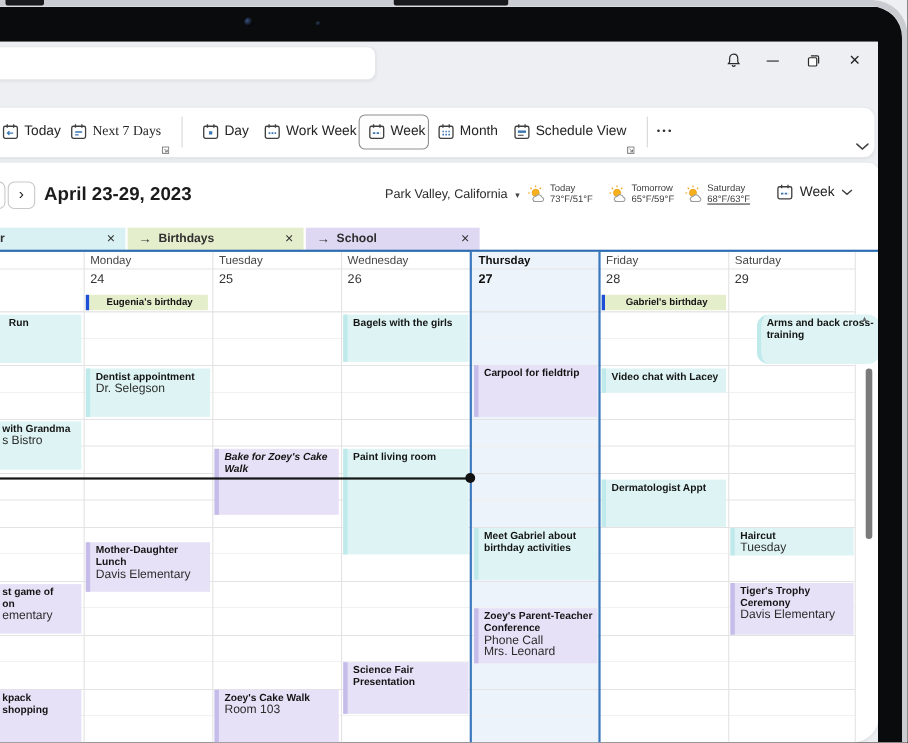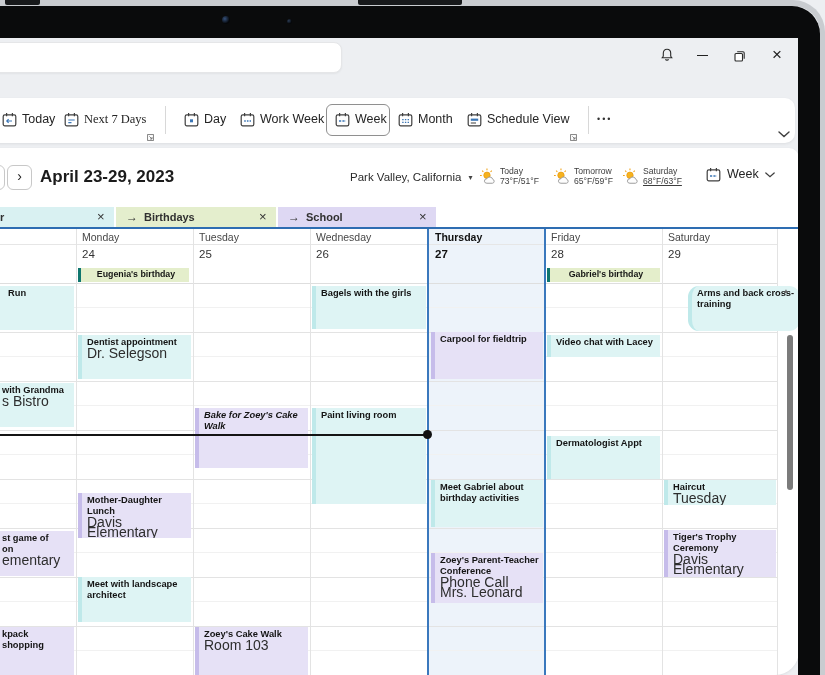--- a/index.html
+++ b/index.html
@@ -16,24 +16,24 @@
   .tab .tlbl{position:absolute;top:4px;font-size:11px;font-weight:bold;color:#303030;white-space:nowrap;}
   .tab .tx{position:absolute;top:2px;font-size:13px;color:#333;}
   .tab .tarrow{position:absolute;top:3px;font-size:12px;color:#333;}
   
   .dname{font-size:10.5px;color:#474747;white-space:nowrap;}
   .ddate{font-size:11.5px;color:#333;}
   .boldday{font-weight:bold;color:#101010;}
   
   .ev{position:absolute;box-sizing:border-box;padding:2px 3px 0 5px;overflow:hidden;}
   .ev-t{font-size:9.3px;font-weight:bold;line-height:10.8px;color:#141414;}
-  .ev-s{font-size:14px;line-height:10.8px;color:#2d2d2d;}
+  .ev-s{font-size:11px;line-height:10.8px;color:#2d2d2d;}
   .cyan{background:#def4f4;border-left:4px solid #bfe9ea;}
   .purple{background:#e6e1f6;border-left:4px solid #c6bcea;}
-  .green{background:#e4eecb;border-left:3px solid #0f766e;text-align:center;padding-top:1px;}
+  .green{background:#e4eecb;border-left:3px solid #1d4ed8;text-align:center;padding-top:1px;}
   .nob{border-left:none;}
   
   .gridlines{background:repeating-linear-gradient(to bottom,
      transparent 0 23px, #f1f1f1 23px 24px,
      transparent 24px 48px, #e3e3e3 48px 49px);}
   .wx{display:flex;align-items:center;gap:4px;}
   .wxt{font-size:8.6px;line-height:10px;color:#3d3d3d;white-space:nowrap;}
   .weekbox{border:1.5px solid #8f8f8f;border-radius:6px;background:#fdfdfd;}
   .ctl{color:#222;}
 </style>
@@ -285,37 +285,37 @@
     <div class="ev-t" style="font-size:8.8px;">Eugenia's birthday</div>
   </div>
   <div class="ev cyan" style="left:78px;top:335px;width:113px;height:44px;">
     <div class="ev-t">Dentist appointment</div>
     <div class="ev-s">Dr. Selegson</div>
   </div>
   <div class="ev purple" style="left:78px;top:480px;width:113px;height:45px;margin-top:13px;">
     <div class="ev-t">Mother-Daughter Lunch</div>
     <div class="ev-s">Davis Elementary</div>
   </div>
-  <div class="ev cyan" style="left:78px;top:577px;width:113px;height:45px;">
-    <div class="ev-t">Meet with landscape architect</div>
-  </div>
 
   <div class="ev purple" style="left:195px;top:408px;width:113px;height:60px;font-style:italic;">
     <div class="ev-t">Bake for Zoey's Cake Walk</div>
   </div>
   <div class="ev purple" style="left:195px;top:627px;width:113px;height:48px;">
     <div class="ev-t">Zoey's Cake Walk</div>
     <div class="ev-s">Room 103</div>
   </div>
 
   <div class="ev cyan" style="left:312px;top:286px;width:114px;height:43px;">
     <div class="ev-t">Bagels with the girls</div>
   </div>
   <div class="ev cyan" style="left:312px;top:408px;width:114px;height:96px;">
     <div class="ev-t">Paint living room</div>
+  </div>
+  <div class="ev purple" style="left:312px;top:602px;width:114px;height:47px;">
+    <div class="ev-t">Science Fair Presentation</div>
   </div>
 
   <div class="ev purple" style="left:431px;top:332px;width:112px;height:47px;">
     <div class="ev-t">Carpool for fieldtrip</div>
   </div>
   <div class="ev cyan" style="left:431px;top:480px;width:112px;height:47px;">
     <div class="ev-t">Meet Gabriel about birthday activities</div>
   </div>
   <div class="ev purple" style="left:431px;top:553px;width:112px;height:50px;">
     <div class="ev-t">Zoey's Parent-Teacher Conference</div>

